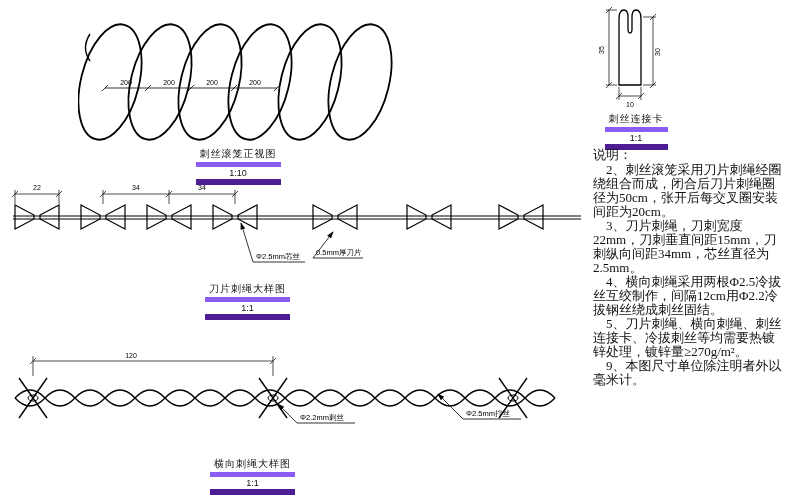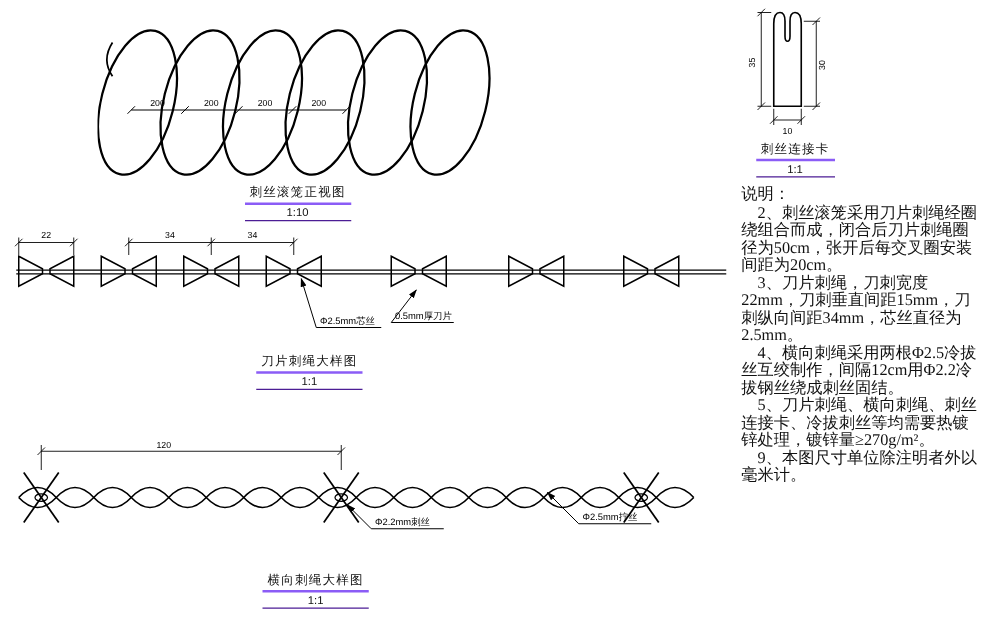--- a/index.html
+++ b/index.html
@@ -3,22 +3,22 @@
 <meta charset="utf-8">
 <style>
   html,body{margin:0;padding:0;background:#fff;}
   #canvas{
     position:relative;width:788px;height:499px;background:#fff;overflow:hidden;
     font-family:"Liberation Sans","DejaVu Sans",sans-serif;color:#111;
   }
   svg{position:absolute;}
   .cap{position:absolute;text-align:center;}
   .capbox{display:inline-block;}
-  .cap-t{display:block;font-size:10px;letter-spacing:1px;border-bottom:2px solid #8b5cf6;padding:0 4px 1px;white-space:nowrap;}
-  .cap-s{display:block;font-size:9px;border-bottom:1px solid #4c1d95;padding:1px 0 1px;}
+  .cap-t{display:block;font-size:10px;letter-spacing:1px;border-bottom:5px solid #8b5cf6;padding:0 4px 1px;white-space:nowrap;}
+  .cap-s{display:block;font-size:9px;border-bottom:6px solid #4c1d95;padding:1px 0 1px;}
   .notes{position:absolute;left:593px;top:148px;width:193px;font-size:13px;line-height:14px;font-family:Liberation Serif, serif;}
   .notes-h{margin:0 0 1px 0;}
   .note{margin:0;text-indent:1em;}
 </style>
 </head>
 <body>
 
 <div id="canvas">
 
   <svg style="left:78px;top:12px" width="315" height="140" viewBox="0 0 315 140">

